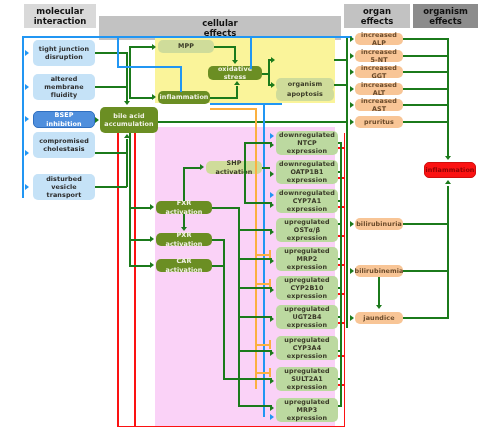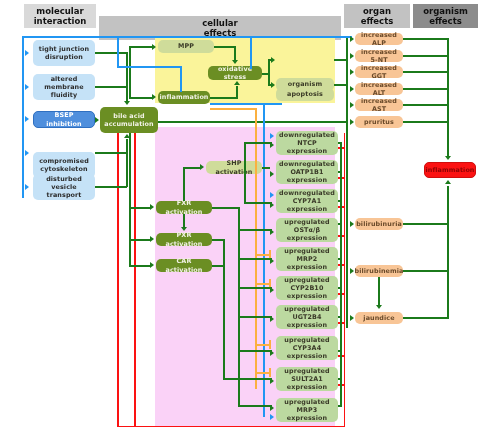--- a/index.html
+++ b/index.html
@@ -88,23 +88,23 @@
     <span>tight junction</span>
     <span>disruption</span>
   </div>
   <div class="node n-blue" style="left:33px;top:74px;width:62px;height:26px;">
     <span>altered</span>
     <span>membrane fluidity</span>
   </div>
   <div class="node n-blue-dk" style="left:33px;top:111px;width:62px;height:17px;">
     <span>BSEP inhibition</span>
   </div>
-  <div class="node n-blue" style="left:33px;top:152px;width:62px;height:26px;">
+  <div class="node n-blue" style="left:33px;top:132px;width:62px;height:26px;">
     <span>compromised</span>
-    <span>cytoskeleton</span>
+    <span>cholestasis</span>
   </div>
   <div class="node n-blue" style="left:33px;top:174px;width:62px;height:26px;">
     <span>disturbed</span>
     <span>vesicle transport</span>
   </div>
 
   <div class="ar ar-r b" style="left:25px;top:50px;"></div>
   <div class="ar ar-r b" style="left:25px;top:84px;"></div>
   <div class="ar ar-r b" style="left:25px;top:116px;"></div>
   <div class="ar ar-r b" style="left:25px;top:150px;"></div>

